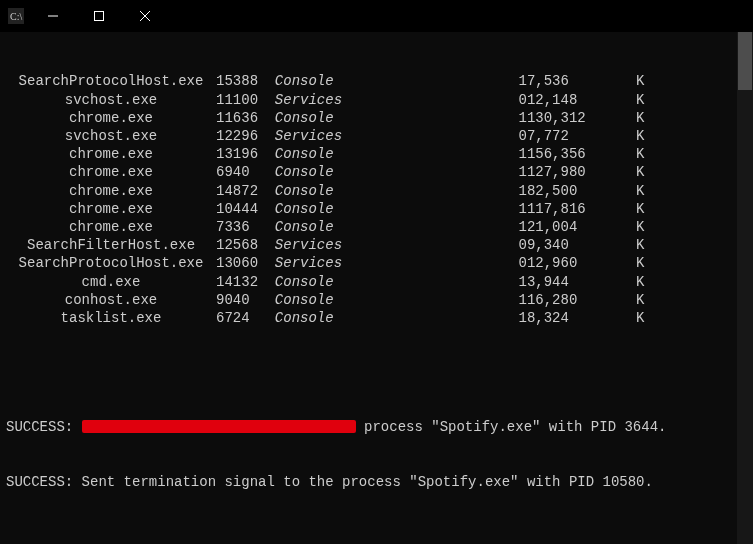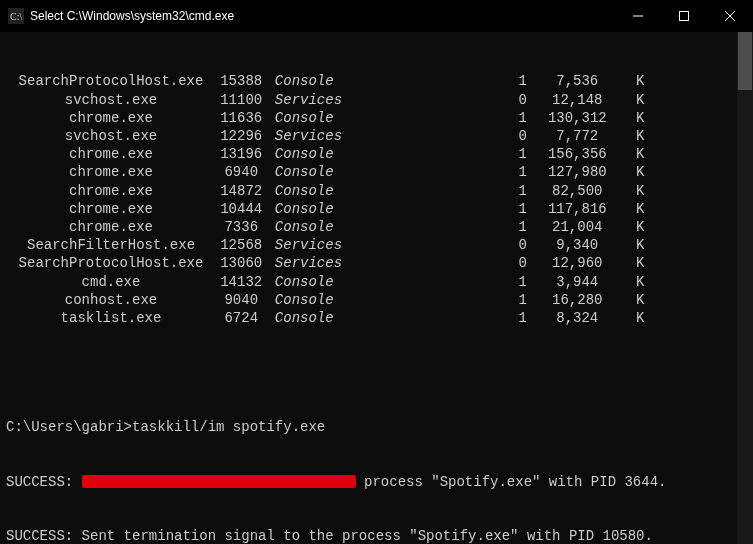--- a/index.html
+++ b/index.html
@@ -46,24 +46,24 @@
     }
     .terminal {
       padding: 4px 6px 6px 6px;
       line-height: 18.2px;
       white-space: pre;
       letter-spacing: 0;
       font-size: 14px;
     }
     .row { display: block; }
     .col-name { display:inline-block; width: 25ch; text-align: center; }
-    .col-pid { display:inline-block; width: 6ch; text-align: center; }
+    .col-pid { display:inline-block; width: 6ch; text-align: left; }
     .col-sess { display:inline-block; width: 9ch; padding-left:1ch;font-style:italic; }
     .col-sessno { display:inline-block; width: 22ch; text-align: right; }
-    .col-mem { display:inline-block; width: 12ch; text-align: center; }
+    .col-mem { display:inline-block; width: 12ch; text-align: left; }
     .col-unit { display:inline-block; width: 2ch; padding-left:1ch; }
     .redact {
       display: inline-block;
       background: #e0000d;
       width: 274px;
       height: 13px;
       vertical-align: -2px;
       border-radius: 2px;
     }
     .scrollbar {
@@ -87,21 +87,20 @@
 </head>
 <body>
 
 <div class="titlebar">
   <span class="titlebar-icon">
     <svg width="16" height="16" viewBox="0 0 16 16">
         <rect x="0" y="0" width="16" height="16" fill="#222"></rect>
         <text x="2" y="12" font-size="10" fill="#ccc" font-family="Consolas">C:\</text>
       </svg>
   </span>
-  <span class="titlebar-title">Select C:\Windows\system32\cmd.exe</span>
   <div class="titlebar-controls">
     <div class="tb-btn">
         <svg width="10" height="10">
           <line x1="0" y1="5" x2="10" y2="5" stroke="#fff" stroke-width="1"></line>
         </svg>
       </div>
     <div class="tb-btn">
         <svg width="10" height="10">
           <rect x="0.5" y="0.5" width="9" height="9" fill="none" stroke="#fff" stroke-width="1"></rect>
         </svg>
@@ -111,21 +110,20 @@
           <line x1="0" y1="0" x2="10" y2="10" stroke="#fff" stroke-width="1"></line>
           <line x1="10" y1="0" x2="0" y2="10" stroke="#fff" stroke-width="1"></line>
         </svg>
       </div>
   </div>
 </div>
 
 <div class="terminal">
   <div id="tasklist"><div class="row"><span class="col-name">SearchProtocolHost.exe</span><span class="col-pid">15388</span><span class="col-sess">Console</span><span class="col-sessno">1</span><span class="col-mem">7,536</span><span class="col-unit">K</span></div><div class="row"><span class="col-name">svchost.exe</span><span class="col-pid">11100</span><span class="col-sess">Services</span><span class="col-sessno">0</span><span class="col-mem">12,148</span><span class="col-unit">K</span></div><div class="row"><span class="col-name">chrome.exe</span><span class="col-pid">11636</span><span class="col-sess">Console</span><span class="col-sessno">1</span><span class="col-mem">130,312</span><span class="col-unit">K</span></div><div class="row"><span class="col-name">svchost.exe</span><span class="col-pid">12296</span><span class="col-sess">Services</span><span class="col-sessno">0</span><span class="col-mem">7,772</span><span class="col-unit">K</span></div><div class="row"><span class="col-name">chrome.exe</span><span class="col-pid">13196</span><span class="col-sess">Console</span><span class="col-sessno">1</span><span class="col-mem">156,356</span><span class="col-unit">K</span></div><div class="row"><span class="col-name">chrome.exe</span><span class="col-pid">6940</span><span class="col-sess">Console</span><span class="col-sessno">1</span><span class="col-mem">127,980</span><span class="col-unit">K</span></div><div class="row"><span class="col-name">chrome.exe</span><span class="col-pid">14872</span><span class="col-sess">Console</span><span class="col-sessno">1</span><span class="col-mem">82,500</span><span class="col-unit">K</span></div><div class="row"><span class="col-name">chrome.exe</span><span class="col-pid">10444</span><span class="col-sess">Console</span><span class="col-sessno">1</span><span class="col-mem">117,816</span><span class="col-unit">K</span></div><div class="row"><span class="col-name">chrome.exe</span><span class="col-pid">7336</span><span class="col-sess">Console</span><span class="col-sessno">1</span><span class="col-mem">21,004</span><span class="col-unit">K</span></div><div class="row"><span class="col-name">SearchFilterHost.exe</span><span class="col-pid">12568</span><span class="col-sess">Services</span><span class="col-sessno">0</span><span class="col-mem">9,340</span><span class="col-unit">K</span></div><div class="row"><span class="col-name">SearchProtocolHost.exe</span><span class="col-pid">13060</span><span class="col-sess">Services</span><span class="col-sessno">0</span><span class="col-mem">12,960</span><span class="col-unit">K</span></div><div class="row"><span class="col-name">cmd.exe</span><span class="col-pid">14132</span><span class="col-sess">Console</span><span class="col-sessno">1</span><span class="col-mem">3,944</span><span class="col-unit">K</span></div><div class="row"><span class="col-name">conhost.exe</span><span class="col-pid">9040</span><span class="col-sess">Console</span><span class="col-sessno">1</span><span class="col-mem">16,280</span><span class="col-unit">K</span></div><div class="row"><span class="col-name">tasklist.exe</span><span class="col-pid">6724</span><span class="col-sess">Console</span><span class="col-sessno">1</span><span class="col-mem">8,324</span><span class="col-unit">K</span></div></div>
   <div class="blank"></div>
-  <div class="row"><span>C:\Users\gabri&gt;</span><span>taskkill/im spotify.exe</span></div>
   <div class="row"><span>SUCCESS: </span><span class="redact"></span><span> process "Spotify.exe" with PID 3644.</span></div>
   <div class="row">SUCCESS: Sent termination signal to the process "Spotify.exe" with PID 10580.</div>
   
   
   
   
   
   
   
 </div>

